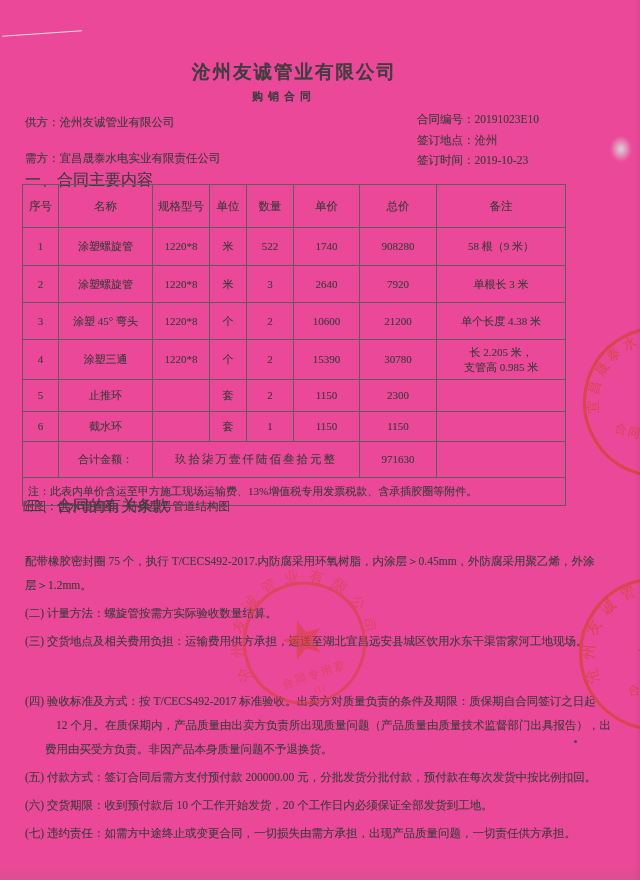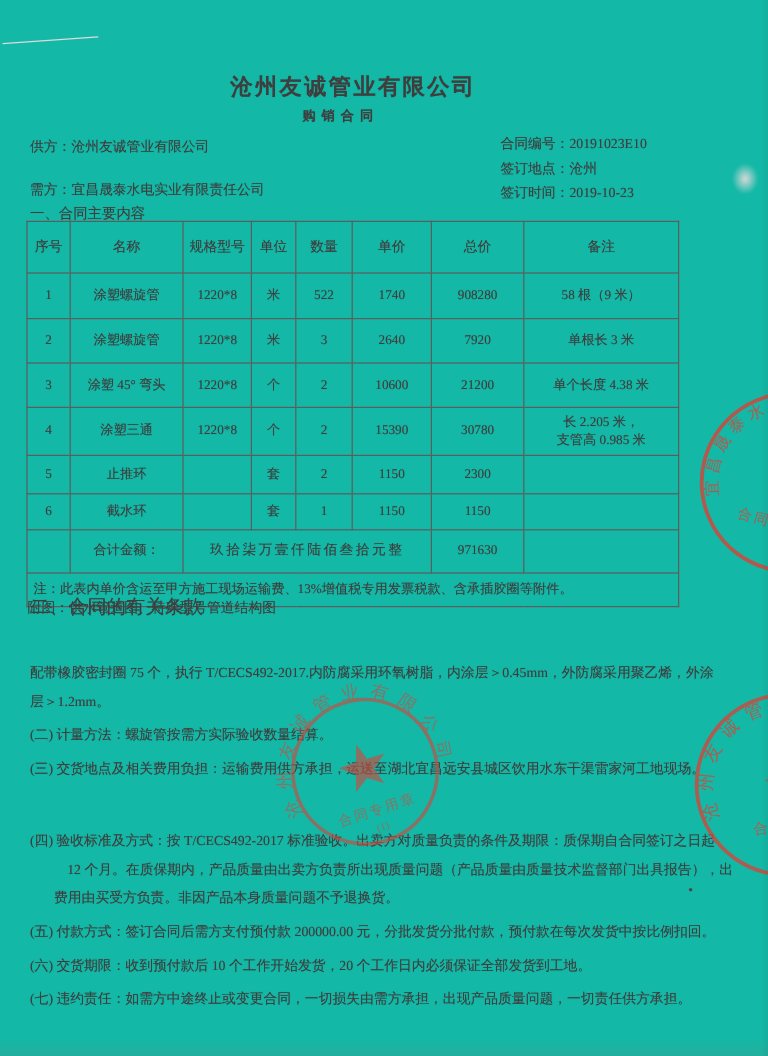--- a/index.html
+++ b/index.html
@@ -1,34 +1,34 @@
 <!DOCTYPE html>
 <html><head>
 <meta charset="utf-8">
 <style>
   html,body{margin:0;padding:0;background:#e9e9e7;}
   .page{
     position:relative; width:640px; height:880px; margin:0 auto;
-    background:#14b8a6; overflow:hidden;
+    background:#ec4899; overflow:hidden;
     font-family:"Liberation Serif","DejaVu Serif",serif;
     color:#3e3e3e;
   }
   .ink{ color:#3e3e3e; text-shadow:0 0 .6px rgba(62,62,62,.45); }
   .abs{ position:absolute; white-space:nowrap; }
 
   .company-title{ left:192px; top:59px; font-size:18.5px; letter-spacing:2px; font-weight:600; }
   .doc-title{ left:252px; top:89px; font-size:11px; letter-spacing:5px; font-weight:600; }
 
   .meta{ font-size:11.5px; }
   .m-supplier{ left:25px; top:115px; }
   .m-buyer{ left:25px; top:151px; }
   .m-no{ left:417px; top:112px; }
   .m-place{ left:417px; top:133px; }
   .m-date{ left:417px; top:153px; }
-  .sec-heading{ left:25px; top:170px; font-size:12px; }
+  .sec-heading{ left:25px; top:170px; font-size:16px; }
 
   table.items{
     position:absolute; left:22px; top:184px; width:543px;
     border-collapse:collapse; table-layout:fixed;
   }
   table.items th, table.items td{
     border:1px solid #5d5d5d; padding:0; text-align:center; vertical-align:middle;
     font-size:11px; font-weight:normal; color:#3e3e3e;
     text-shadow:0 0 .6px rgba(62,62,62,.45);
     white-space:pre-line; line-height:1.3; overflow:hidden;

